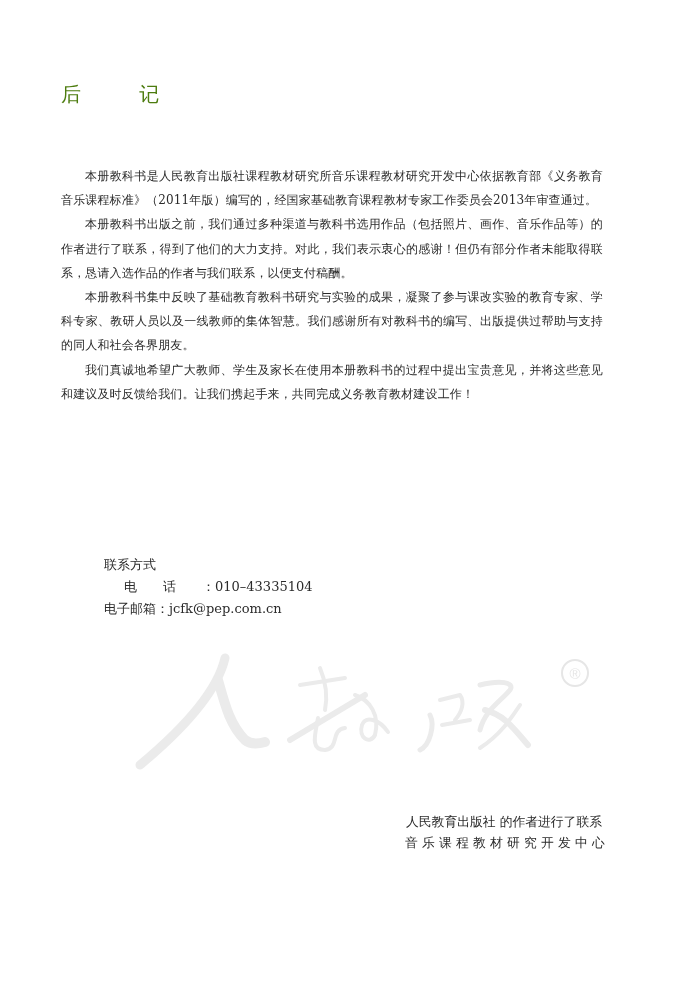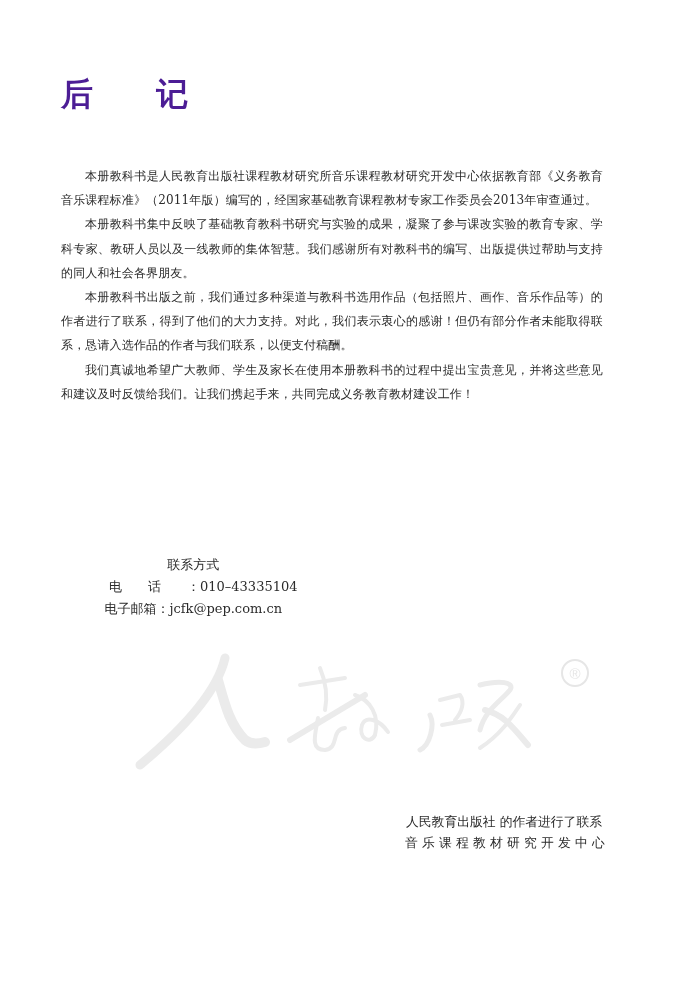--- a/index.html
+++ b/index.html
@@ -12,24 +12,24 @@
       height: 983px;
       position: relative;
       overflow: hidden;
       font-family: "DejaVu Serif", "Liberation Serif", serif;
       color: #2a2a2a;
     }
     .page-title {
       position: absolute;
       left: 61px;
       top: 72px;
-      font-size: 32px;
+      font-size: 20px;
       letter-spacing: 26px;
-      font-weight: bold;
-      color: #4c1d95;
+      font-weight: normal;
+      color: #4d7c0f;
       margin: 0;
       line-height: 44px;
     }
     .body-text {
       position: absolute;
       left: 61px;
       top: 164px;
       width: 542px;
     }
     .para {
@@ -37,26 +37,25 @@
       font-size: 12px;
       line-height: 24.2px;
       text-indent: 2em;
       text-align: justify;
       text-align-last: left;
       color: #2b2b2b;
       letter-spacing: 0.15px;
     }
     .contact {
       position: absolute;
-      left: 89px;
+      left: 104px;
       top: 554px;
       font-size: 13px;
       line-height: 22px;
       color: #2b2b2b;
-      text-align: center;
     }
     .contact .row { white-space: pre; }
     .contact .label-wide { letter-spacing: 26px; margin-left: 20px; }
     .watermark {
       position: absolute;
       left: 130px;
       top: 640px;
       width: 480px;
       height: 140px;
     }
@@ -73,22 +72,22 @@
     .signature .sig-line-1 { white-space: nowrap; letter-spacing: 0px; }
     .signature .sig-line-2 { white-space: nowrap; letter-spacing: 4.2px; margin-right: -4px; }
   </style>
 </head>
 <body>
 
 <h1 class="page-title">后 记</h1>
 
 <div class="body-text">
   <p class="para">本册教科书是人民教育出版社课程教材研究所音乐课程教材研究开发中心依据教育部《义务教育音乐课程标准》（2011年版）编写的，经国家基础教育课程教材专家工作委员会2013年审查通过。</p>
+  <p class="para">本册教科书出版之前，我们通过多种渠道与教科书选用作品（包括照片、画作、音乐作品等）的作者进行了联系，得到了他们的大力支持。对此，我们表示衷心的感谢！但仍有部分作者未能取得联系，恳请入选作品的作者与我们联系，以便支付稿酬。</p>
   <p class="para">本册教科书集中反映了基础教育教科书研究与实验的成果，凝聚了参与课改实验的教育专家、学科专家、教研人员以及一线教师的集体智慧。我们感谢所有对教科书的编写、出版提供过帮助与支持的同人和社会各界朋友。</p>
-  <p class="para">本册教科书出版之前，我们通过多种渠道与教科书选用作品（包括照片、画作、音乐作品等）的作者进行了联系，得到了他们的大力支持。对此，我们表示衷心的感谢！但仍有部分作者未能取得联系，恳请入选作品的作者与我们联系，以便支付稿酬。</p>
   <p class="para">我们真诚地希望广大教师、学生及家长在使用本册教科书的过程中提出宝贵意见，并将这些意见和建议及时反馈给我们。让我们携起手来，共同完成义务教育教材建设工作！</p>
 </div>
 
 <div class="contact">
   <div class="row">联系方式</div>
   <div class="row"><span class="label-wide">电话</span><span>：010–43335104</span></div>
   <div class="row"><span>电子邮箱</span><span>：jcfk@pep.com.cn</span></div>
 </div>
 
 <div class="watermark">

